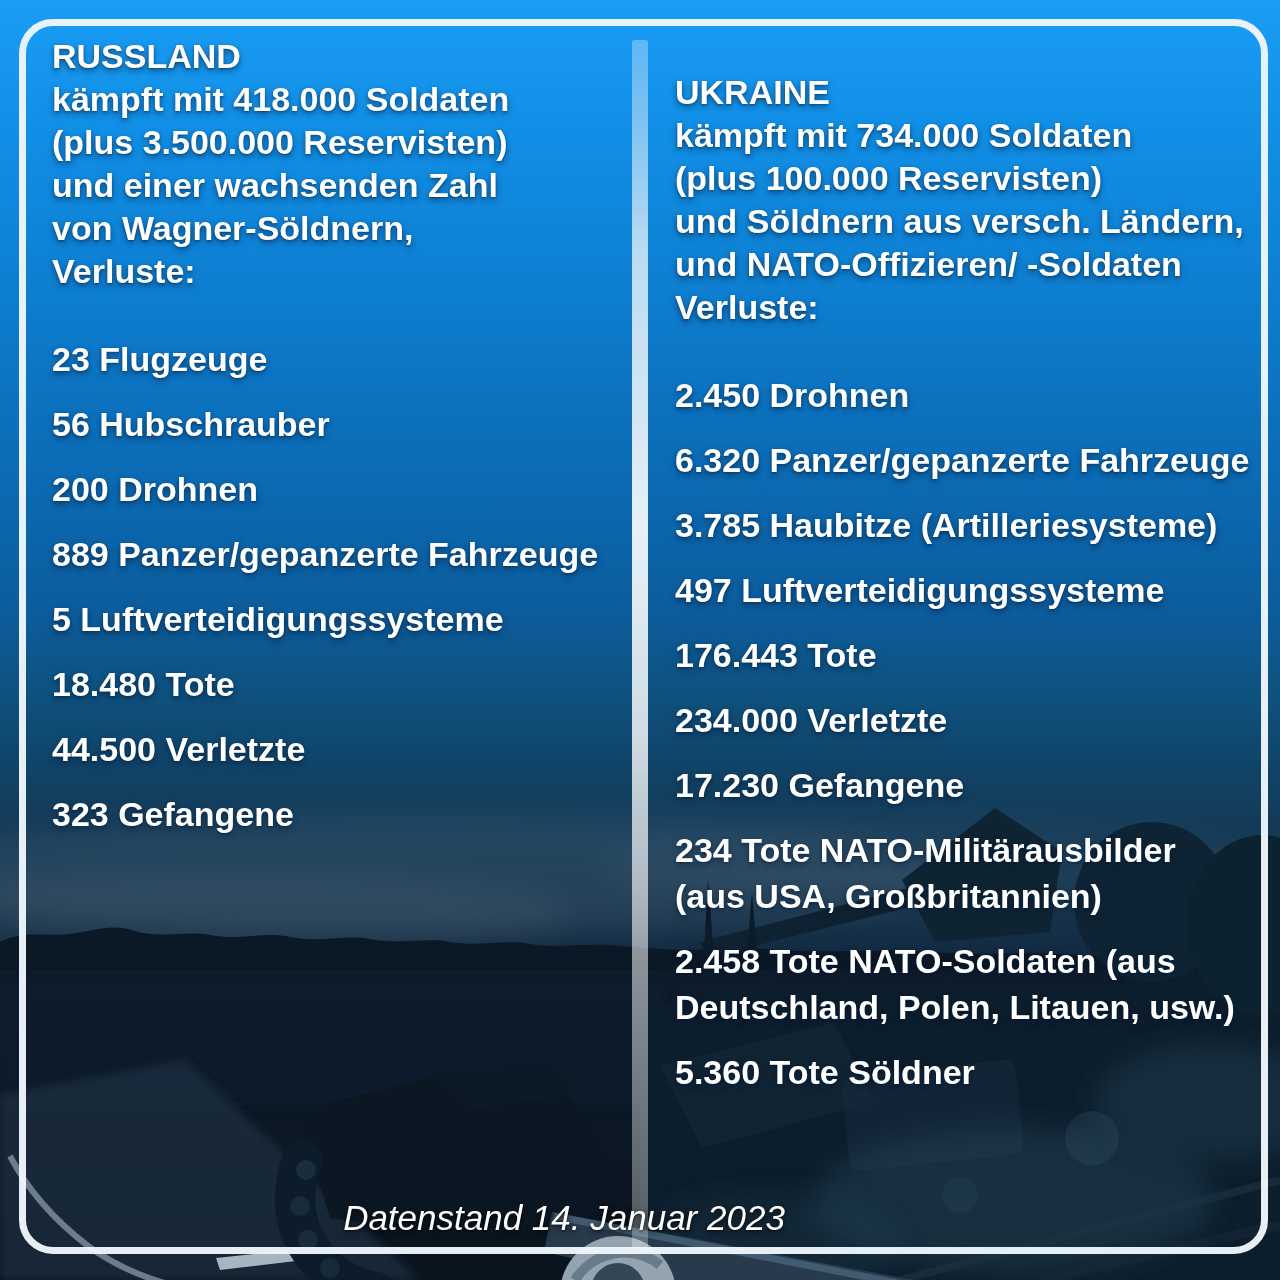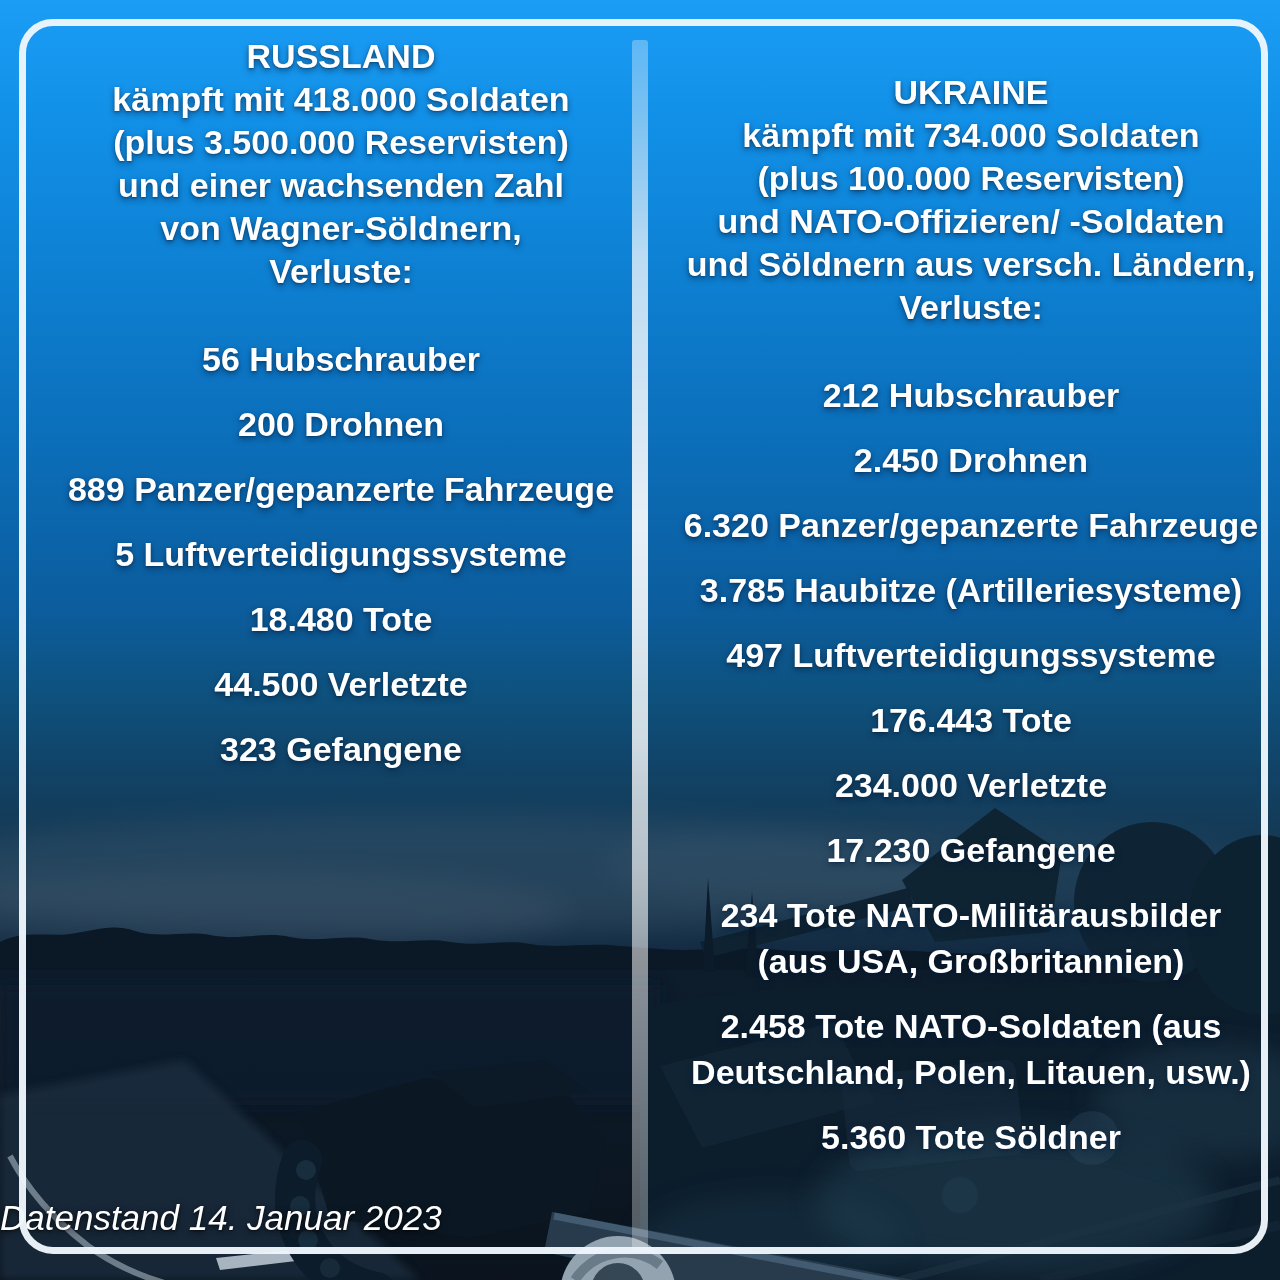--- a/index.html
+++ b/index.html
@@ -18,32 +18,33 @@
     background:linear-gradient(180deg,
       rgba(255,255,255,.30) 0%, rgba(255,255,255,.72) 18%,
       rgba(255,255,255,.90) 40%, rgba(255,255,255,.80) 58%,
       rgba(255,255,255,.50) 78%, rgba(255,255,255,.28) 100%);
   }
   .frame{
     position:absolute;left:19px;top:19px;right:12px;bottom:26px;z-index:6;
     border:7px solid rgba(238,246,252,.97);border-radius:34px;
     pointer-events:none;
   }
-  .col{position:absolute;top:35px;z-index:4;color:#fff;font-weight:700;text-align:center;}
+  .col{position:absolute;top:35px;z-index:4;color:#fff;font-weight:700;}
   .col-left{left:52px;width:578px;}
   .col-right{left:675px;width:592px;margin-top:36px;}
   .line{font-size:34px;line-height:43px;white-space:pre-line;
     text-shadow:0 3px 6px rgba(2,28,58,.55),0 1px 2px rgba(2,28,58,.4);}
   .stats{margin-top:43px;}
   .stat{font-size:34px;line-height:46px;margin-bottom:19px;white-space:pre-line;
     text-shadow:0 3px 6px rgba(2,28,58,.55),0 1px 2px rgba(2,28,58,.4);}
   .footer{
     position:absolute;left:0;top:1198px;width:1048px;z-index:5;
-    color:#fff;font-style:italic;font-weight:400;font-size:35px;
+    text-align:center;color:#fff;font-style:italic;font-weight:400;font-size:35px;
     text-shadow:0 2px 7px rgba(0,0,0,.7),0 1px 2px rgba(0,0,0,.5);
+    padding-left:40px;
   }
 </style>
 </head>
 <body>
 
 <div id="canvas">
 
   <div class="art">
     <svg width="1280" height="640" viewBox="0 0 1280 640" preserveAspectRatio="none">
       <defs>
@@ -120,43 +121,43 @@
     <div>
 
     <div class="line">kämpft mit 418.000 Soldaten</div>
         <div class="line">(plus 3.500.000 Reservisten)</div>
         <div class="line">und einer wachsenden Zahl</div>
         <div class="line">von Wagner-Söldnern,</div>
       </div>
     <div class="line">Verluste:</div>
     <div class="stats">
 
+    <div class="stat">23 Flugzeuge</div>
         <div class="stat">56 Hubschrauber</div>
         <div class="stat">200 Drohnen</div>
         <div class="stat">889 Panzer/gepanzerte Fahrzeuge</div>
         <div class="stat">5 Luftverteidigungssysteme</div>
         <div class="stat">18.480 Tote</div>
         <div class="stat">44.500 Verletzte</div>
         <div class="stat">323 Gefangene</div>
       </div>
   </div>
 
   <div class="col col-right">
     <div class="line">UKRAINE</div>
     <div>
 
     <div class="line">kämpft mit 734.000 Soldaten</div>
         <div class="line">(plus 100.000 Reservisten)</div>
+        <div class="line">und Söldnern aus versch. Ländern,</div>
         <div class="line">und NATO-Offizieren/ -Soldaten</div>
-        <div class="line">und Söldnern aus versch. Ländern,</div>
       </div>
     <div class="line">Verluste:</div>
     <div class="stats">
 
-        <div class="stat">212 Hubschrauber</div>
         <div class="stat">2.450 Drohnen</div>
         <div class="stat">6.320 Panzer/gepanzerte Fahrzeuge</div>
         <div class="stat">3.785 Haubitze (Artilleriesysteme)</div>
         <div class="stat">497 Luftverteidigungssysteme</div>
         <div class="stat">176.443 Tote</div>
         <div class="stat">234.000 Verletzte</div>
         <div class="stat">17.230 Gefangene</div>
         <div class="stat">234 Tote NATO-Militärausbilder
 (aus USA, Großbritannien)</div>
         <div class="stat">2.458 Tote NATO-Soldaten (aus

